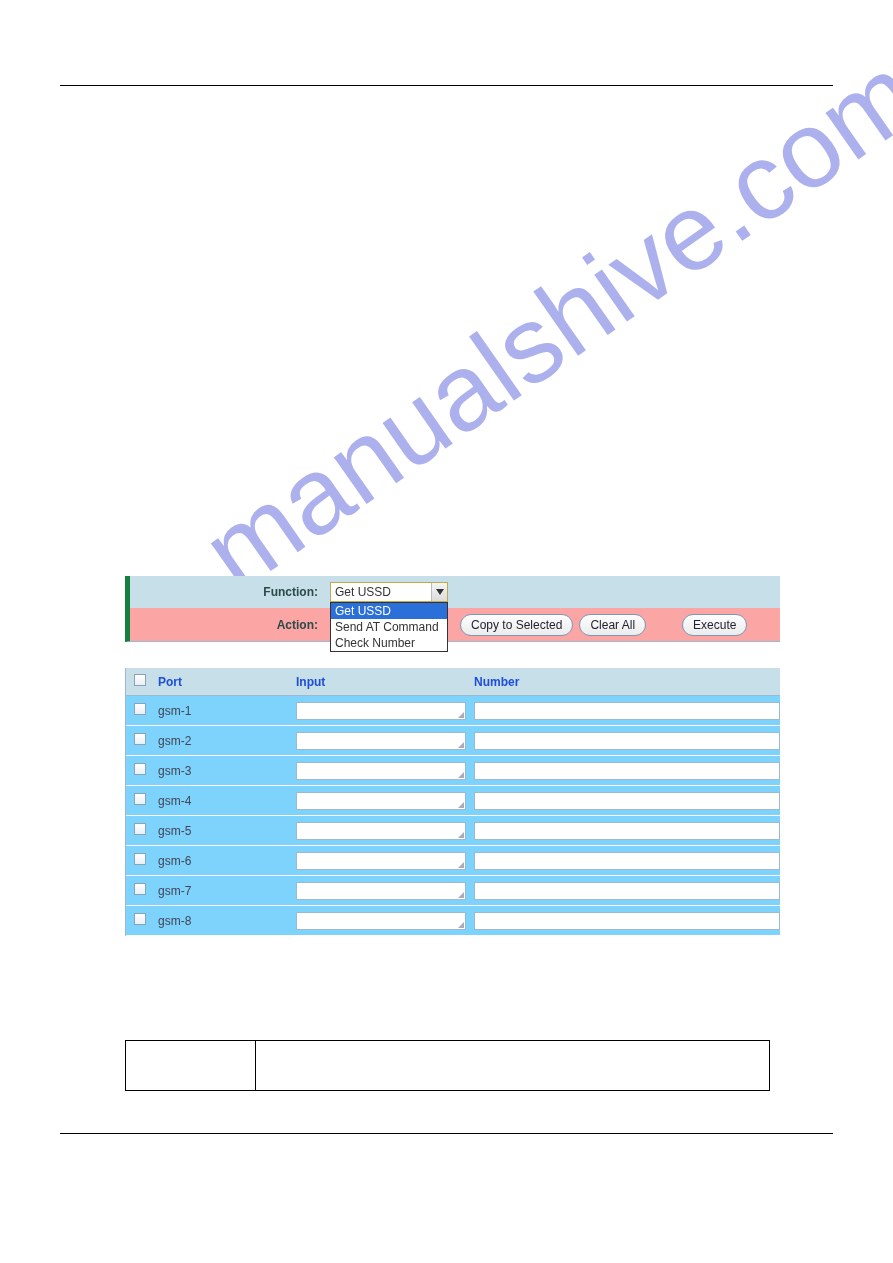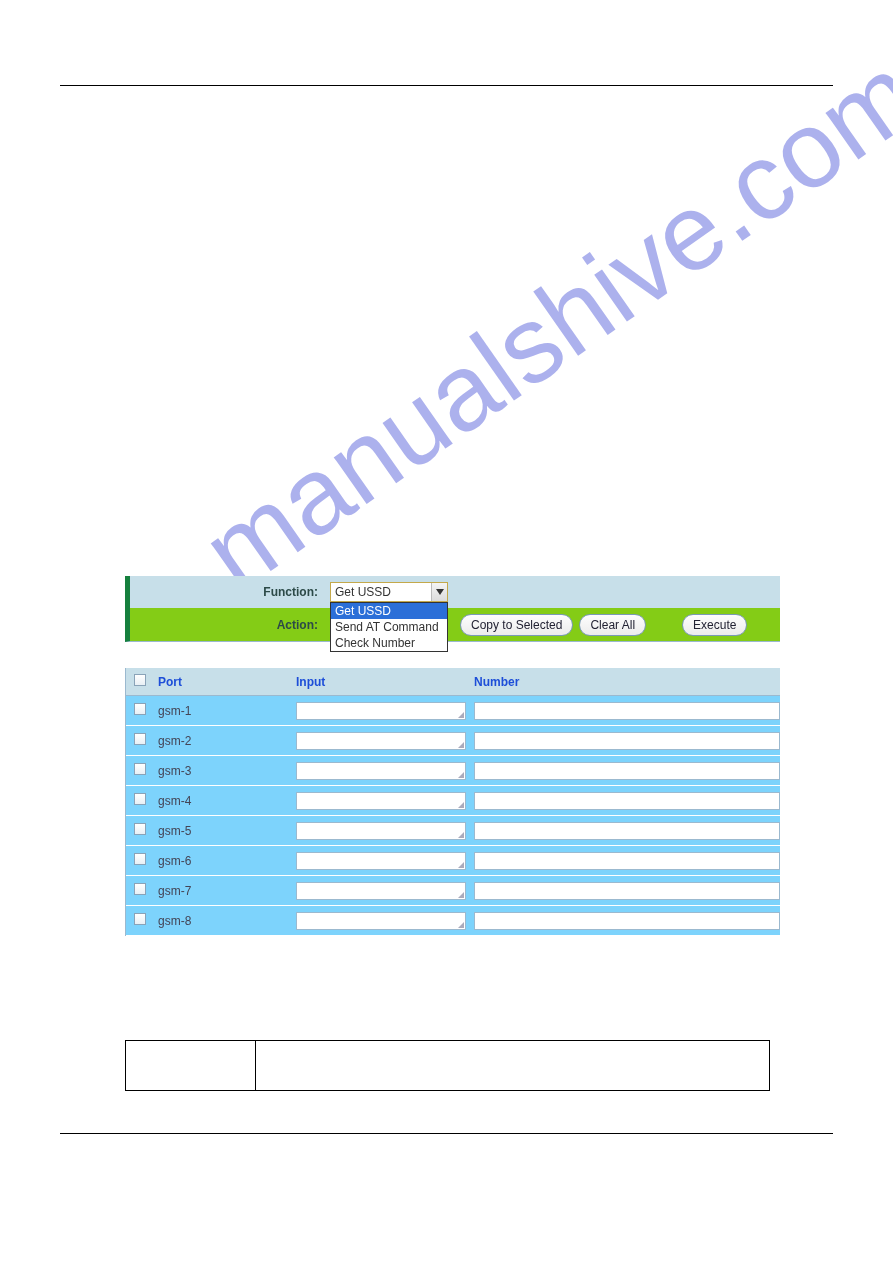--- a/index.html
+++ b/index.html
@@ -59,21 +59,21 @@
   .row-func, .row-act {
     display: flex;
     align-items: center;
     border-left: 5px solid #15803d;
   }
   .row-func {
     background: #c7dfe9;
     height: 32px;
   }
   .row-act {
-    background: #84cc16;
+    background: #fca5a5;
     height: 34px;
     border-bottom: 1px solid #9bb9cf;
   }
   .label-col {
     width: 200px;
     text-align: right;
     padding-right: 12px;
     font-weight: bold;
     color: #2c4a48;
   }

